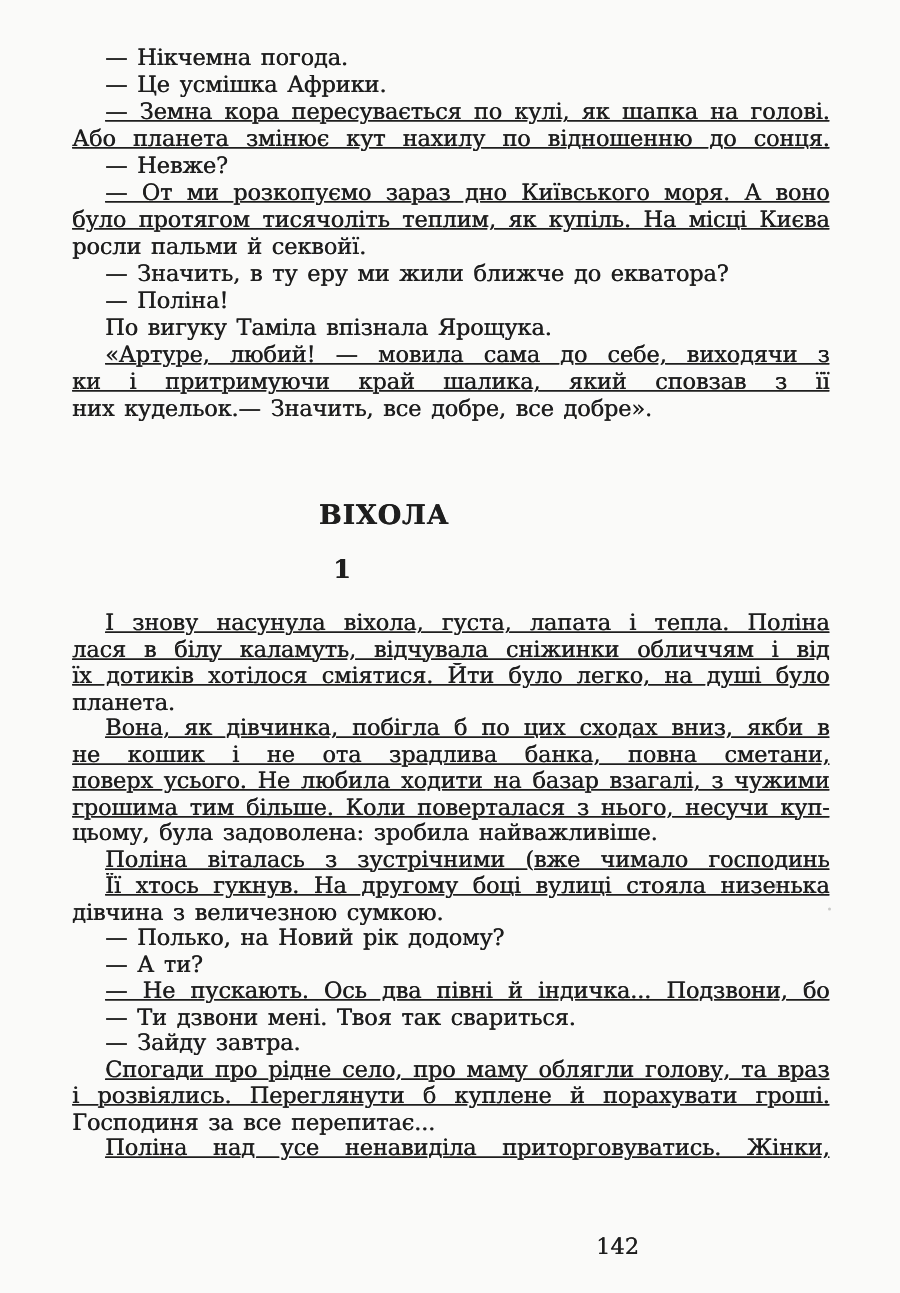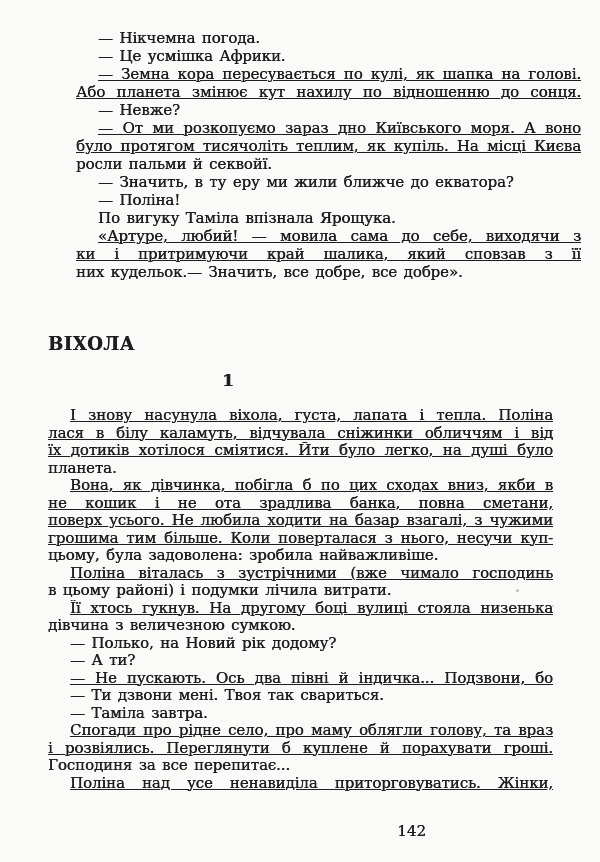--- a/index.html
+++ b/index.html
@@ -26,32 +26,33 @@
     width: 505px;
   }
   .line {
     font-size: 15px;
     letter-spacing: -0.1px;
     word-spacing: 1.8px;
     white-space: normal;
     overflow: hidden;
     text-shadow: 0.3px 0 0 currentColor;
   }
-  .top-block { top: 29px; margin-left: 28px; }
+  .top-block { top: 29px; }
   .top-block .line { height: 18px; line-height: 18px; }
   .body-block { top: 407px; }
   .body-block .line { height: 17.5px; line-height: 17.5px; }
   .line.indent { padding-left: 22px; }
   .line.just {
     text-align: justify;
     text-align-last: justify;
     text-decoration: underline;
   }
   .heading {
     top: 334px;
+    text-align: center;
     padding-right: 89px;
     box-sizing: border-box;
     font-size: 18px;
     font-weight: bold;
     letter-spacing: 0.5px;
     line-height: 20px;
     text-shadow: 0.3px 0 0 currentColor;
   }
   .chapnum {
     top: 370px;
@@ -123,28 +124,27 @@
       <div class="line indent just">І знову насунула віхола, густа, лапата і тепла. Поліна диви-</div>
       <div class="line just">лася в білу каламуть, відчувала сніжинки обличчям і від</div>
       <div class="line just">їх дотиків хотілося сміятися. Йти було легко, на душі було</div>
       <div class="line">планета.</div>
       <div class="line indent just">Вона, як дівчинка, побігла б по цих сходах вниз, якби в руках</div>
       <div class="line just">не кошик і не ота зрадлива банка, повна сметани, поставлена</div>
       <div class="line just">поверх усього. Не любила ходити на базар взагалі, з чужими</div>
       <div class="line just">грошима тим більше. Коли поверталася з нього, несучи куп-</div>
       <div class="line">цьому, була задоволена: зробила найважливіше.</div>
       <div class="line indent just">Поліна віталась з зустрічними (вже чимало господинь знала</div>
-      <div class="line">в цьому районі) і подумки лічила витрати.</div>
       <div class="line indent just">Її хтось гукнув. На другому боці вулиці стояла низенька</div>
       <div class="line">дівчина з величезною сумкою.</div>
       <div class="line indent">— Полько, на Новий рік додому?</div>
       <div class="line indent">— А ти?</div>
       <div class="line indent just">— Не пускають. Ось два півні й індичка... Подзвони, бо</div>
       <div class="line indent">— Ти дзвони мені. Твоя так свариться.</div>
-      <div class="line indent">— Таміла завтра.</div>
+      <div class="line indent">— Зайду завтра.</div>
       <div class="line indent just">Спогади про рідне село, про маму облягли голову, та враз</div>
       <div class="line just">і розвіялись. Переглянути б куплене й порахувати гроші.</div>
       <div class="line">Господиня за все перепитає...</div>
       <div class="line indent just">Поліна над усе ненавиділа приторговуватись. Жінки, зовсім</div>
     </div>
 
   <div class="col pagenum">142</div>
 
   <div class="speck"></div>
   <div class="speck2"></div>

